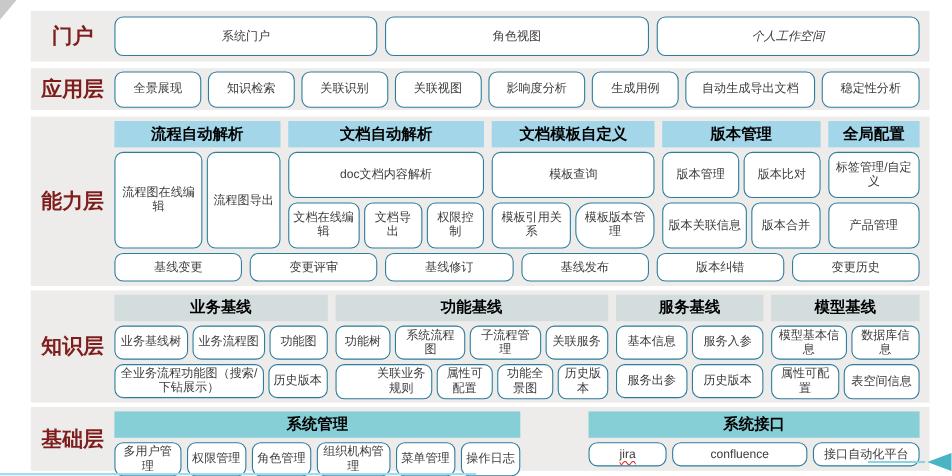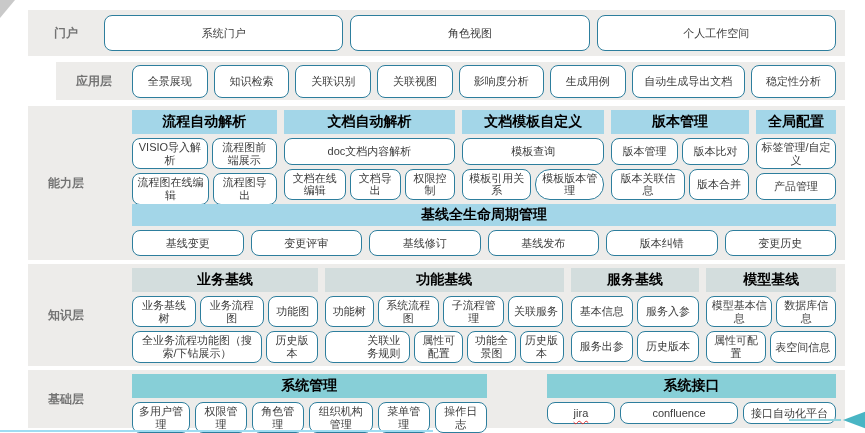--- a/index.html
+++ b/index.html
@@ -1,27 +1,27 @@
 <!DOCTYPE html>
 <html><head>
 <meta charset="utf-8">
 <style>
   html,body{margin:0;padding:0;}
   body{width:865px;height:433px;position:relative;background:#ffffff;overflow:hidden;
        font-family:"Liberation Sans","DejaVu Sans",sans-serif;}
   .band{position:absolute;left:28px;right:20px;background:var(--band-bg,#edecea);display:flex;align-items:stretch;}
   #portal{top:10px;height:46px;}
-  #application{top:62px;height:38px;margin-left:28px;}
+  #application{top:62px;height:38px;}
   #capability{top:106px;height:154px;}
   #knowledge{top:264px;height:102px;}
   #foundation{top:370px;height:58px;}
   .layer-label{flex:0 0 76px;display:flex;align-items:center;justify-content:center;
-               font-weight:bold;font-size:12px;color:#737373;}
+               font-weight:bold;font-size:19px;color:#7f1d1d;}
   .row{display:flex;align-items:center;gap:7px;flex:1;padding-right:9px;}
-  .col{display:flex;flex-direction:column;flex:1;padding:4px 9px 4px 0;gap:4px;margin-left:28px;}
+  .col{display:flex;flex-direction:column;flex:1;padding:4px 9px 4px 0;gap:4px;}
   .btn{background:#fff;border:1.5px solid var(--btn-border,#2d7e9d);border-radius:8px;
        color:#3c3c3c;font-size:11px;line-height:1.15;display:flex;align-items:center;
        justify-content:center;text-align:center;padding:2px 4px;flex-basis:0;min-width:0;}
   #portal .btn{height:30px;}
   #application .row{gap:6px;}
   #application .btn{height:27px;}
   .groups{display:flex;gap:7px;flex:1;min-height:0;}
   .group{display:flex;flex-direction:column;gap:4px;flex-basis:0;min-width:0;}
   .group-header{font-weight:bold;font-size:14px;color:#000;display:flex;align-items:center;
                 justify-content:center;flex:0 0 24px;white-space:nowrap;}
@@ -45,21 +45,21 @@
 </head>
 <body style="--band-bg: #edecea; --btn-border: #2d7e9d; --header-blue: #a3d6e8; --header-pale: #d3dddd; --header-teal: #87cfd7; --arrow: #49b5c4;">
 
 <div class="corner"></div>
 
 <div class="band" id="portal">
   <div class="layer-label">门户</div>
   <div class="row" id="portal-row">
       <div class="btn" style="flex-grow: 1;">系统门户</div>
       <div class="btn" style="flex-grow: 1;">角色视图</div>
-      <div class="btn" style="flex-grow: 1;">个人工作空间</div>
+      <div class="btn" style="flex-grow: 1; font-style: italic;">个人工作空间</div>
     </div>
 </div>
 
 <div class="band" id="application">
   <div class="layer-label">应用层</div>
   <div class="row" id="application-row">
       <div class="btn" style="flex-grow: 7;">全景展现</div>
       <div class="btn" style="flex-grow: 7;">知识检索</div>
       <div class="btn" style="flex-grow: 7;">关联识别</div>
       <div class="btn" style="flex-grow: 7;">关联视图</div>
@@ -71,24 +71,20 @@
 </div>
 
 <div class="band" id="capability">
   <div class="layer-label">能力层</div>
   <div class="col">
     <div class="groups" id="cap-groups">
         <div class="group" style="flex-grow: 150;">
           <div class="group-header hdr-blue">流程自动解析</div>
           <div class="group-rows">
             <div class="g-row">
-              <div class="btn" style="flex-grow: 12;">VISIO导入解析</div>
-              <div class="btn" style="flex-grow: 10;">流程图前端展示</div>
-            </div>
-            <div class="g-row">
               <div class="btn" style="flex-grow: 10;">流程图在线编辑</div>
               <div class="btn" style="flex-grow: 8;">流程图导出</div>
             </div>
           </div>
         </div>
         <div class="group" style="flex-grow: 178;">
           <div class="group-header hdr-blue">文档自动解析</div>
           <div class="group-rows">
             <div class="g-row">
               <div class="btn" style="flex-grow: 12;">doc文档内容解析</div>
@@ -130,21 +126,20 @@
           <div class="group-rows">
             <div class="g-row">
               <div class="btn" style="flex-grow: 11;">标签管理/自定义</div>
             </div>
             <div class="g-row">
               <div class="btn" style="flex-grow: 7;">产品管理</div>
             </div>
           </div>
         </div>
       </div>
-    <div class="group-header hdr-blue baseline-header">基线全生命周期管理</div>
     <div class="baseline-row" id="baseline-row">
         <div class="btn" style="flex-grow: 1;">基线变更</div>
         <div class="btn" style="flex-grow: 1;">变更评审</div>
         <div class="btn" style="flex-grow: 1;">基线修订</div>
         <div class="btn" style="flex-grow: 1;">基线发布</div>
         <div class="btn" style="flex-grow: 1;">版本纠错</div>
         <div class="btn" style="flex-grow: 1;">变更历史</div>
       </div>
   </div>
 </div>

